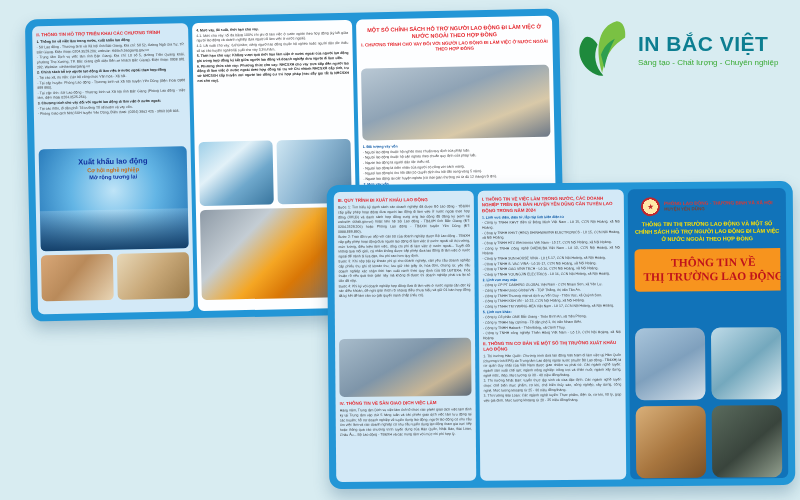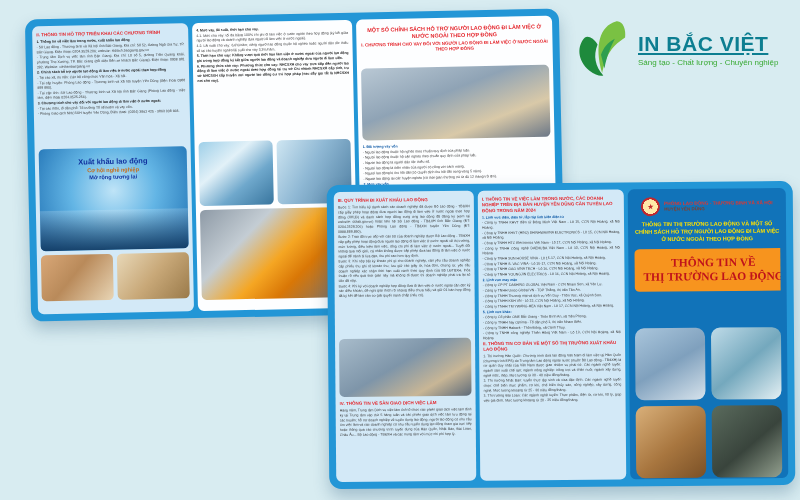--- a/index.html
+++ b/index.html
@@ -73,21 +73,21 @@
   .ysub span{display:block;font-size:11px;font-weight:bold;color:var(--yellow,#ffe200);line-height:1.35;}
   .obox{margin:12px auto 0;width:316px;background:var(--orange,#f7941e);border-radius:10px;
         padding:14px 8px;box-sizing:border-box;}
   .obox span{display:block;font-family:"Liberation Serif",serif;font-weight:bold;
              font-size:23px;line-height:1.25;color:#c0131b;}
   .cgrid{display:grid;grid-template-columns:1fr 1fr;gap:6px;margin-top:5px;}
   .cgrid .ph{height:72px;border-radius:9px;}
 
   
   .logo{position:absolute;right:18px;top:18px;width:210px;display:flex;align-items:center;gap:8px;z-index:3;}
-  .logo-name{font-size:21px;font-weight:bold;color:var(--teal,#0d7e91);letter-spacing:.5px;text-decoration:underline;}
+  .logo-name{font-size:21px;font-weight:bold;color:var(--teal,#0d7e91);letter-spacing:.5px;}
   .logo-tag{font-size:8px;color:var(--green,#3aaa35);margin-top:2px;}
 </style>
 </head>
 <body>
 
 <div class="canvas">
 
   <div class="brochure b-top">
 
     <div class="panel pA bg-lt">

